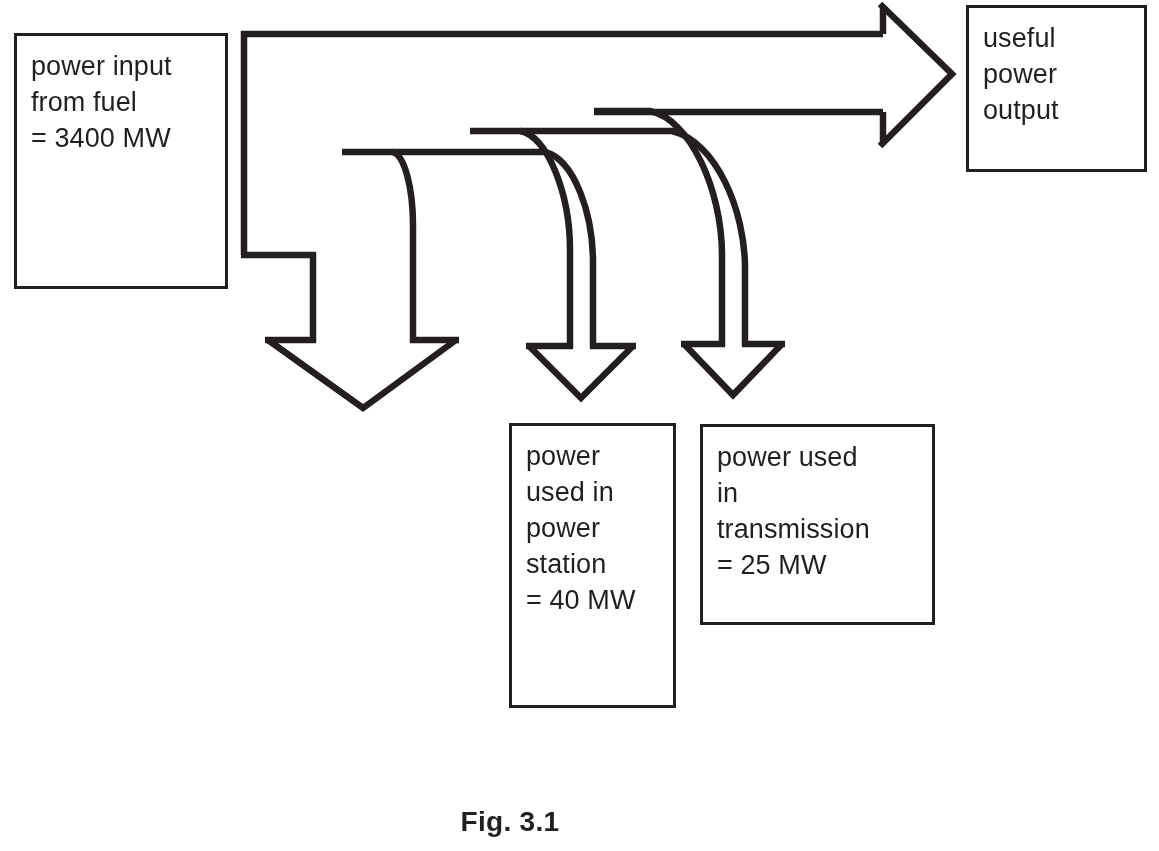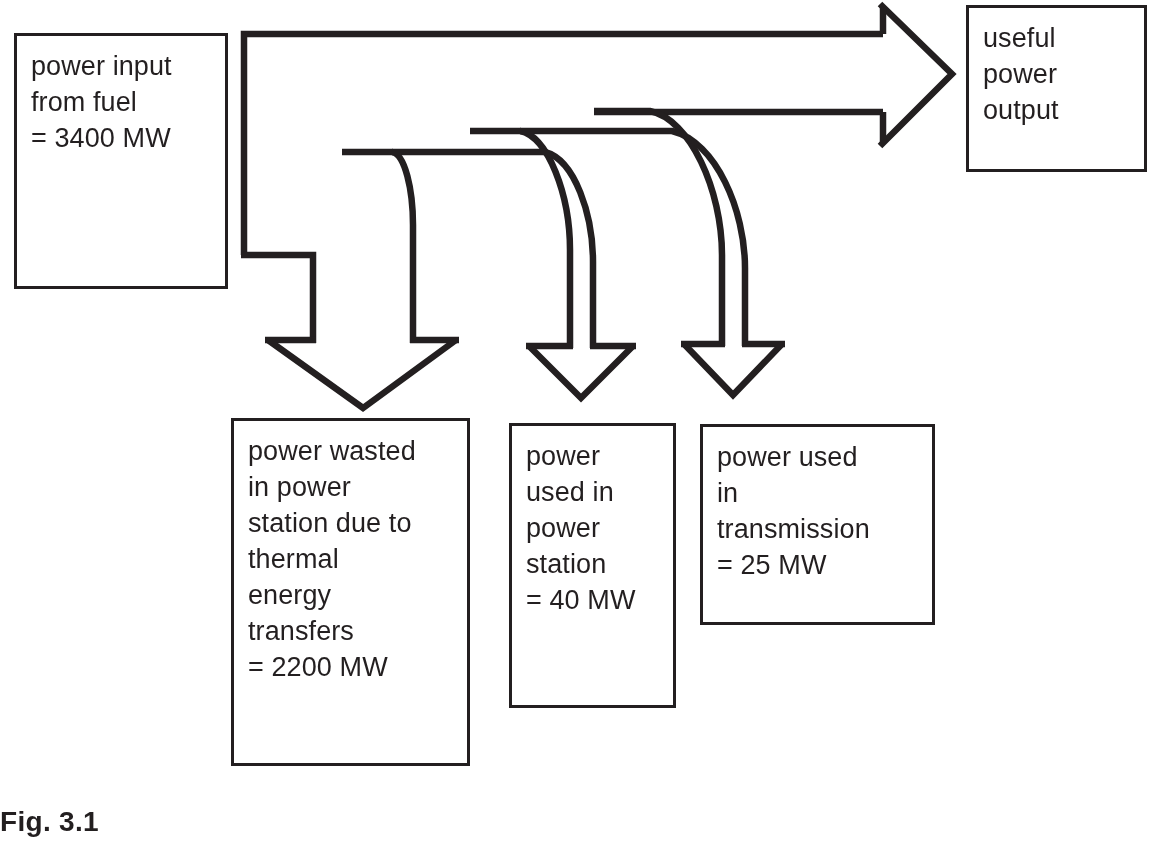--- a/index.html
+++ b/index.html
@@ -51,20 +51,21 @@
   #box-input .box-text,
   #box-output .box-text,
   #box-wasted .box-text,
   #box-station .box-text,
   #box-transmission .box-text { padding-top: 2px; }
   #figure-caption {
     position: absolute;
     left: 0;
     top: 806px;
     width: 1020px;
+    text-align: center;
     font-size: 28px;
     font-weight: bold;
     color: #231f20;
     letter-spacing: 0.3px;
   }
 </style>
 </head>
 <body>
 
 <div id="diagram-root">
@@ -123,29 +124,20 @@
 from fuel
 = 3400 MW</div>
   </div>
 
   <div class="box" id="box-output">
     <div class="box-text">useful
 power
 output</div>
   </div>
 
-  <div class="box" id="box-wasted">
-    <div class="box-text">power wasted
-in power
-station due to
-thermal
-energy
-transfers
-= 2200 MW</div>
-  </div>
 
   <div class="box" id="box-station">
     <div class="box-text">power
 used in
 power
 station
 = 40 MW</div>
   </div>
 
   <div class="box" id="box-transmission">

